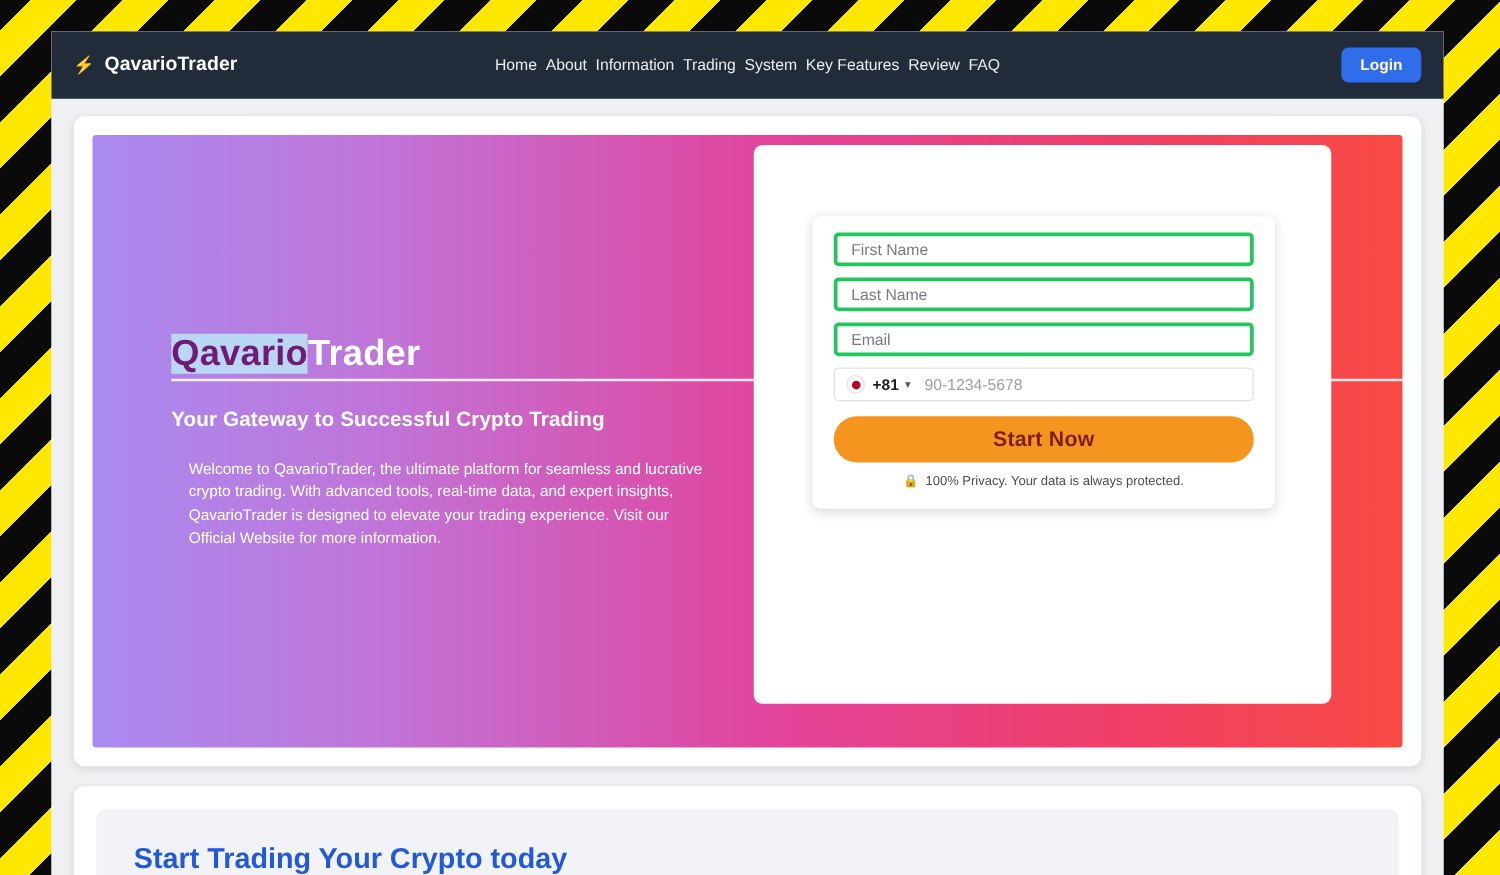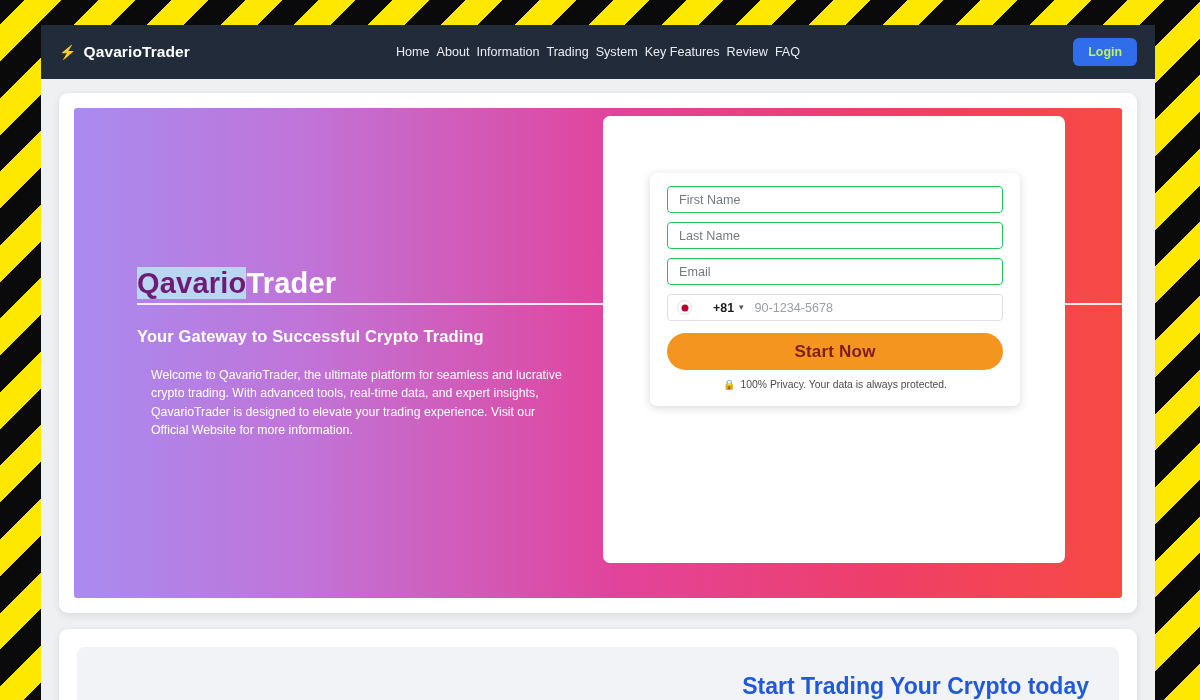--- a/index.html
+++ b/index.html
@@ -73,21 +73,21 @@
   #nav-links a {
     pointer-events: auto;
     color: #e9ecf1;
     font-size: 12.6px;
     text-decoration: none;
     white-space: nowrap;
   }
   #login-button {
     margin-left: auto;
     background: #2f6dea;
-    color: #bef264;
+    color: #fef9c3;
     font-size: 12.4px;
     font-weight: bold;
     border: none;
     border-radius: 6px;
     padding: 7px 15px;
     cursor: pointer;
     font-family: inherit;
   }
 
   
@@ -195,21 +195,21 @@
     line-height: 1.5;
     padding: 12px 14px 13px 14px;
   }
   #signup-body {
     padding: 13px 17px 16px 17px;
   }
   .field {
     width: 100%;
     box-sizing: border-box;
     height: 27px;
-    border: 1px solid #22c55e;
+    border: 3px solid #22c55e;
     border-radius: 4px;
     padding: 0 11px;
     font-size: 12.6px;
     color: #333;
     font-family: inherit;
     margin-bottom: 9px;
     outline: none;
     background: #fff;
   }
   .field::placeholder { color: #767b82; }
@@ -240,21 +240,21 @@
     left: 50%; top: 50%;
     transform: translate(-50%,-50%);
     width: 7px; height: 7px;
     border-radius: 50%;
     background: #bc002d;
   }
   #dial-code {
     font-size: 12.4px;
     font-weight: bold;
     color: #1c1c1c;
-    margin-left: 21px;
+    margin-left: 6px;
   }
   #country-caret {
     margin-left: 5px;
     color: #555;
     font-size: 9px;
     line-height: 1;
   }
   #phone-input {
     border: none;
     outline: none;
@@ -303,21 +303,20 @@
     border-radius: 8px;
     height: 100%;
     padding: 26px 30px;
     box-sizing: border-box;
   }
   #section-two-heading {
     color: #2159d8;
     font-size: 23px;
     font-weight: bold;
     margin: 0;
-    text-align: right;
   }
 </style>
 </head>
 <body>
 
 <div id="hazard-frame"></div>
 
 <div id="viewport">
 
   <div id="navbar">

